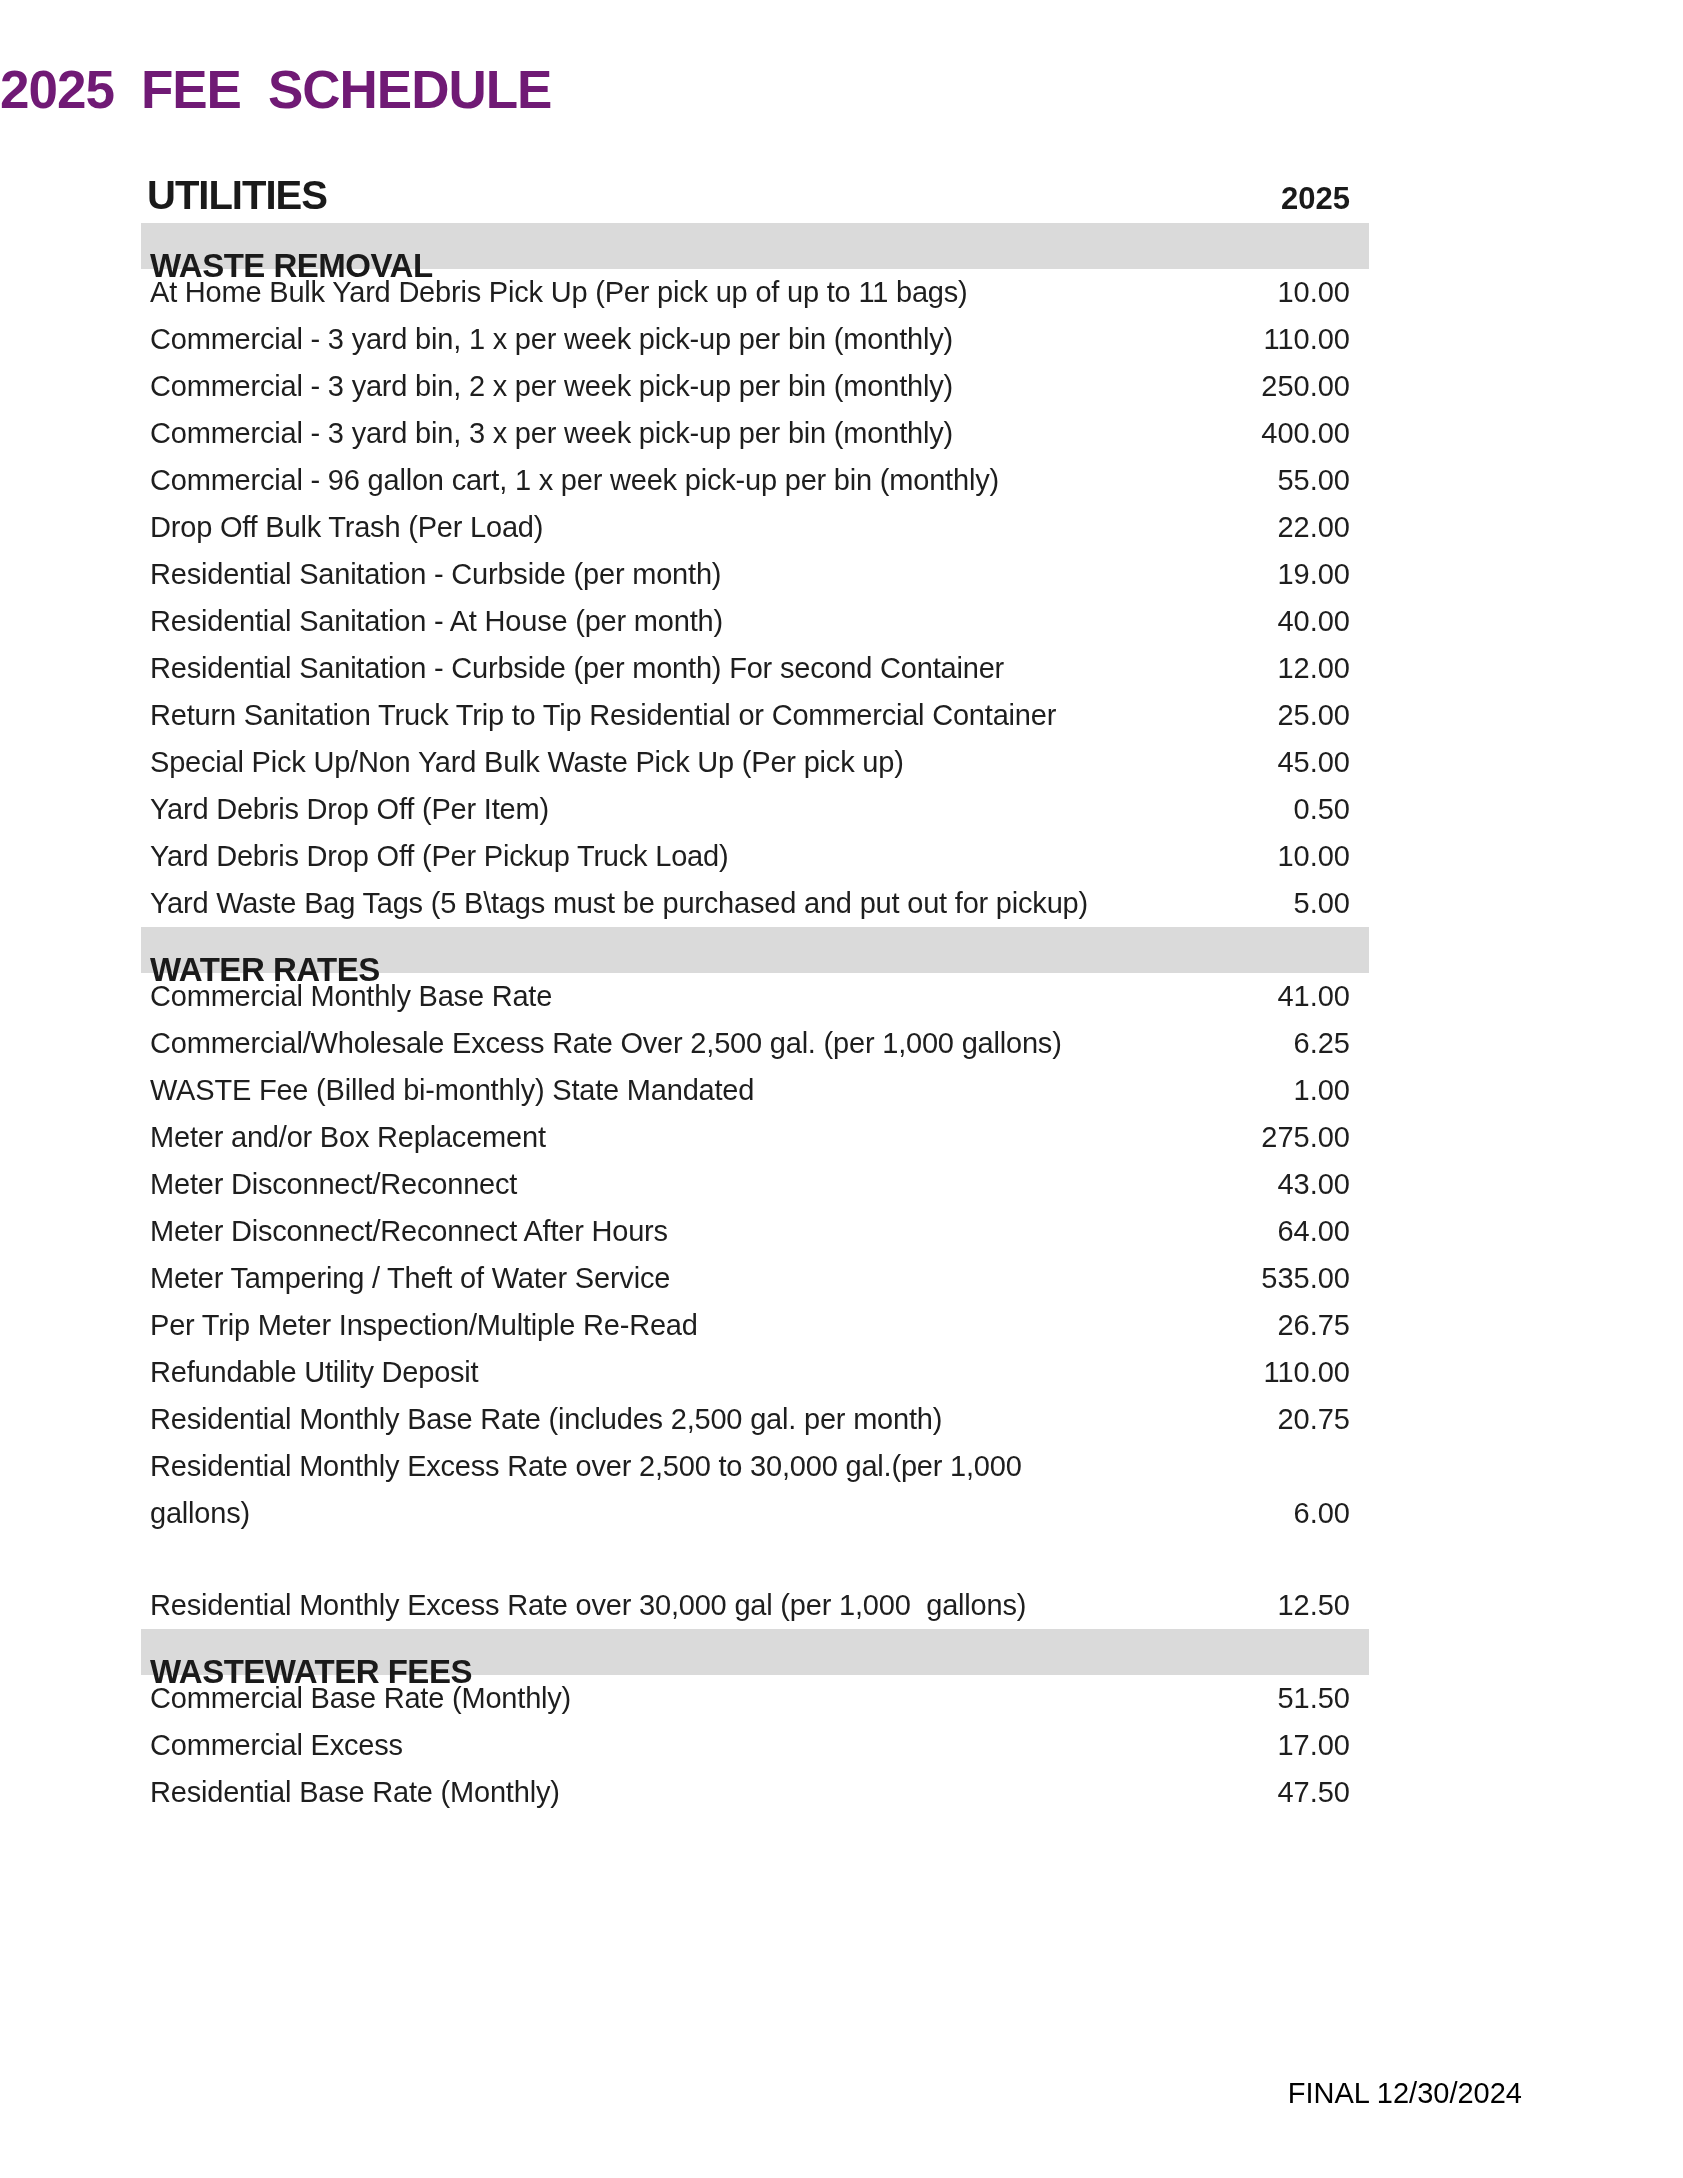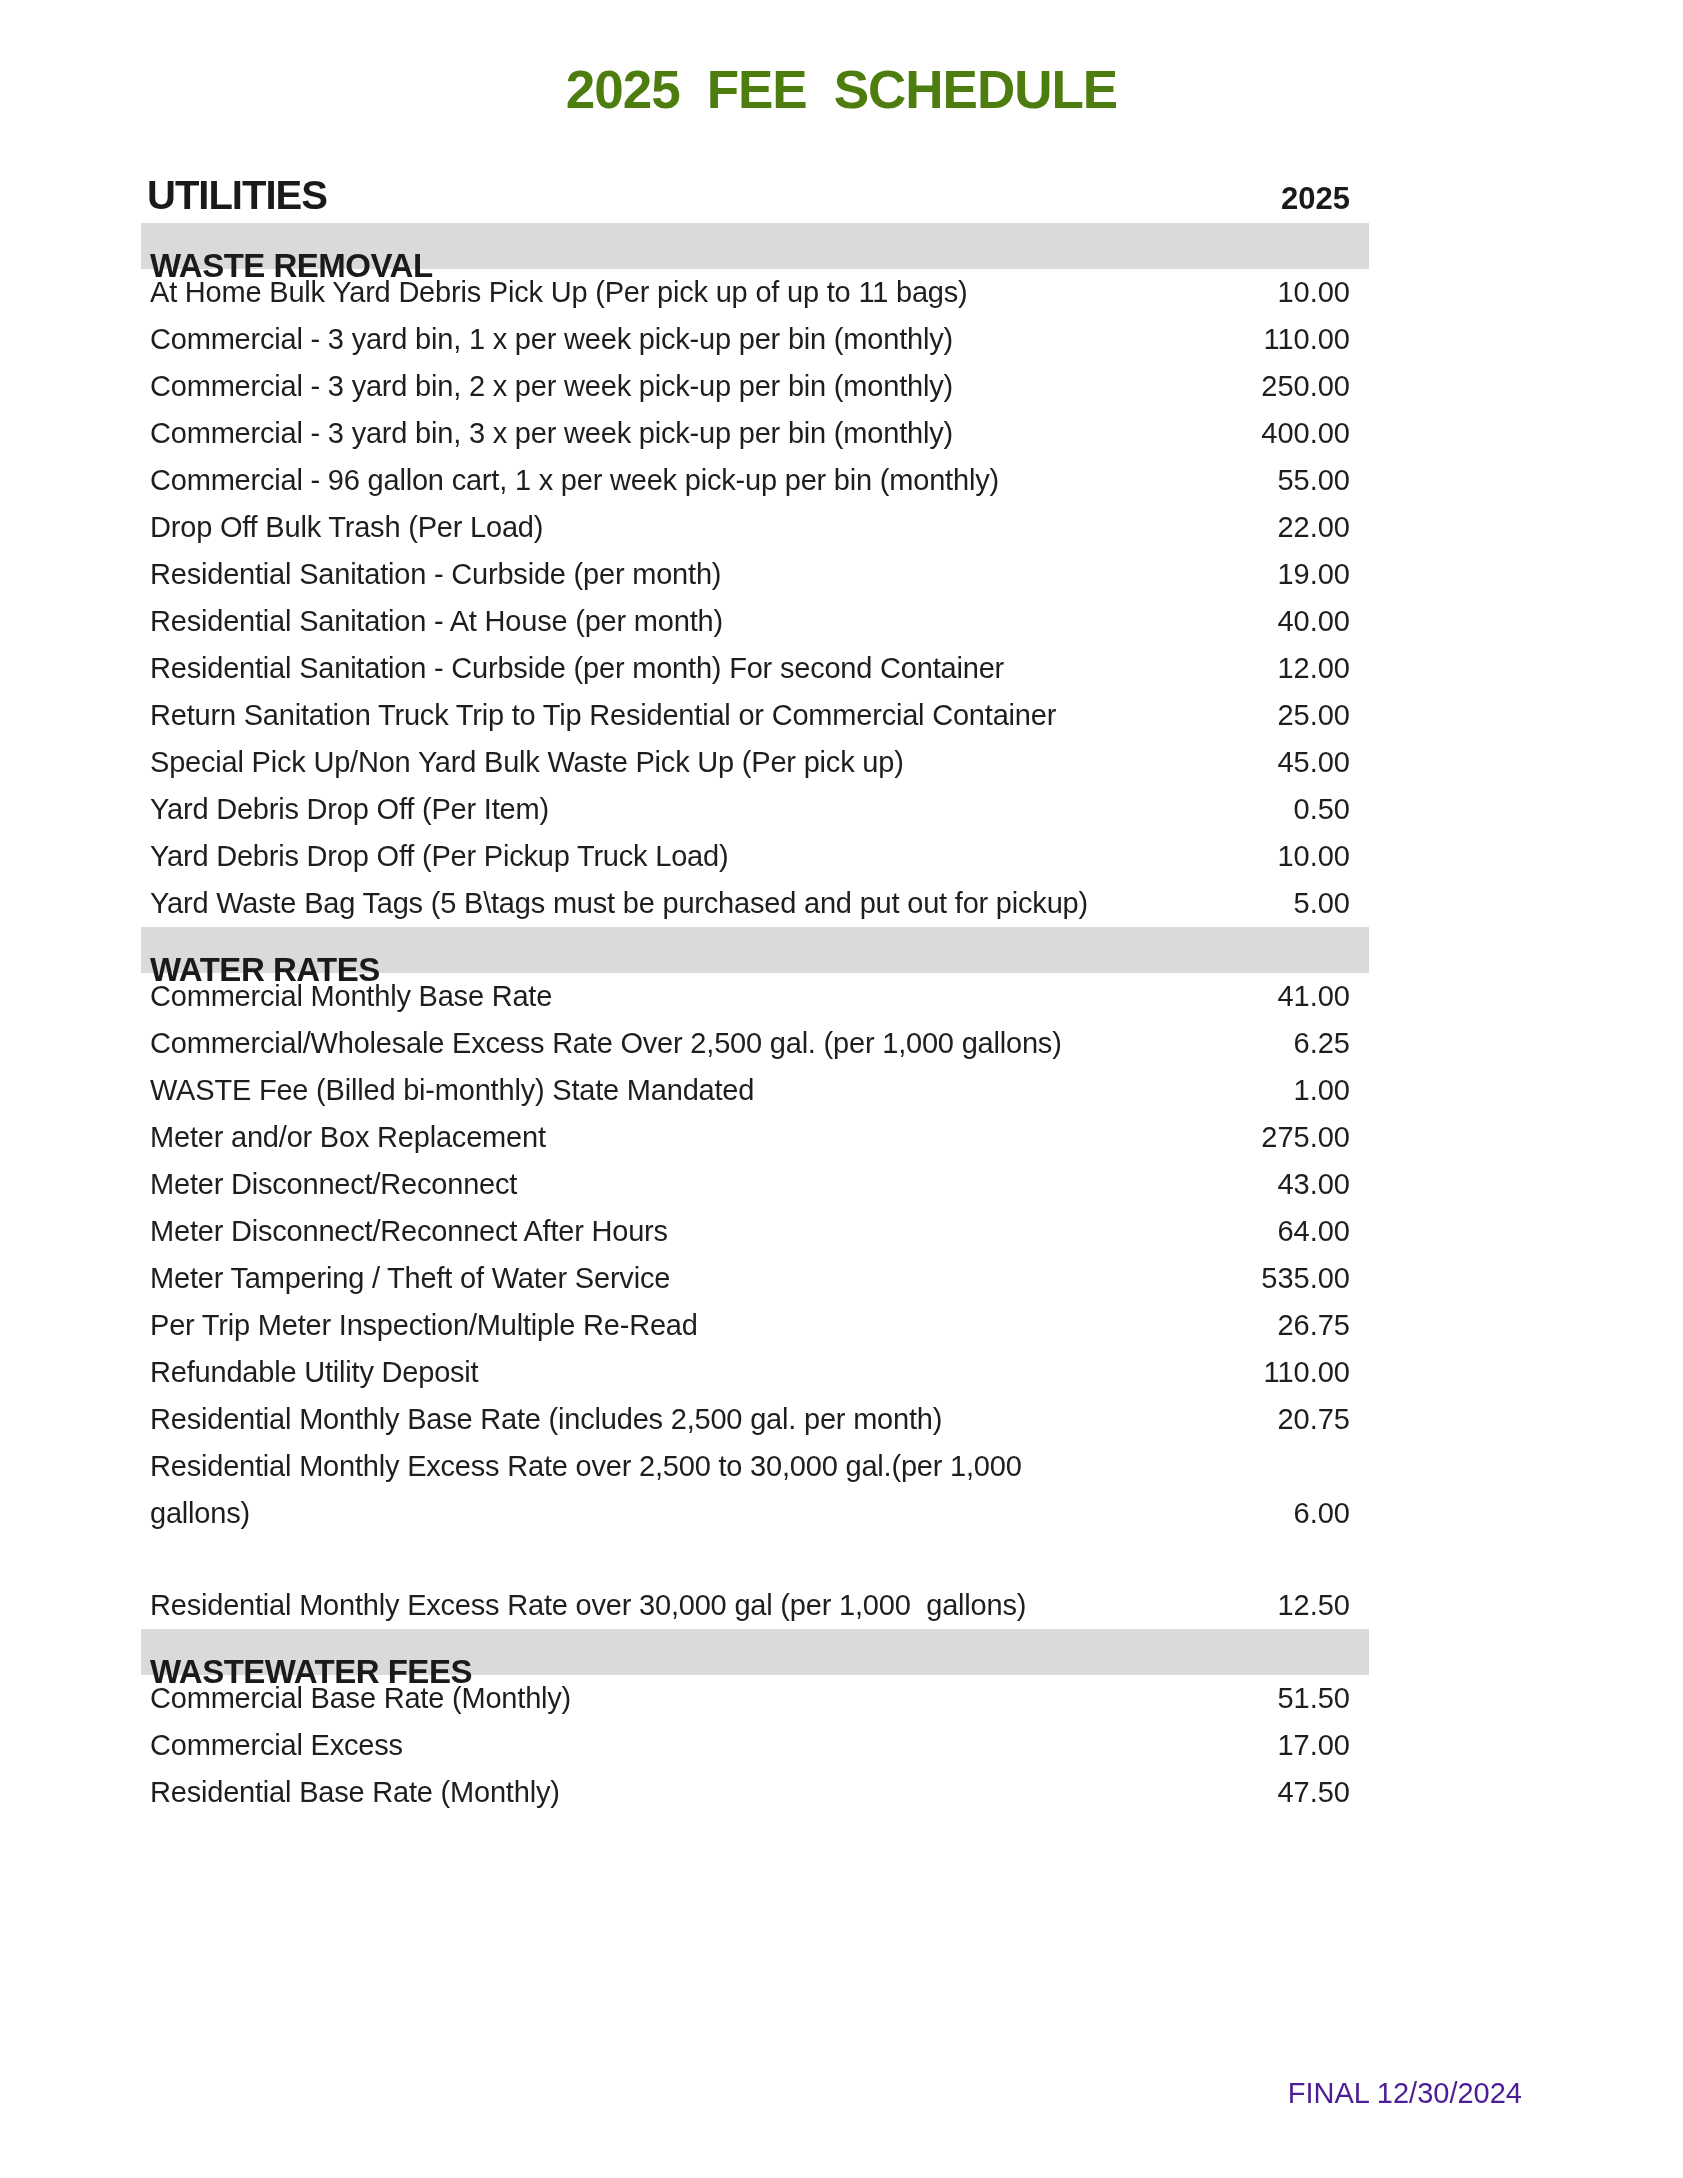--- a/index.html
+++ b/index.html
@@ -15,25 +15,24 @@
     font-family: "Liberation Sans", "DejaVu Sans", sans-serif;
     color: #1e1e1e;
     overflow: hidden;
   }
   .title {
     position: absolute;
     top: 59px;
     left: 0;
     width: 1683px;
     margin: 0;
-    text-align: center;
     font-size: 53px;
     line-height: 61px;
     font-weight: bold;
-    color: #4d7c0f;
+    color: #701a75;
     letter-spacing: -1px;
     word-spacing: 0.25em;
   }
   .cat-row {
     position: absolute;
     top: 149px;
     left: 141px;
     width: 1228px;
     display: flex;
     justify-content: space-between;
@@ -100,21 +99,21 @@
     color: #1e1e1e;
   }
   .spacer {
     height: 45px;
   }
   .footer-note {
     position: absolute;
     top: 2077px;
     right: 161px;
     font-size: 29px;
-    color: #4c1d95;
+    color: #000000;
   }
 </style>
 </head>
 <body>
 
 <div class="page">
 
   <h1 class="title">2025 FEE SCHEDULE</h1>
 
   <div class="cat-row">

